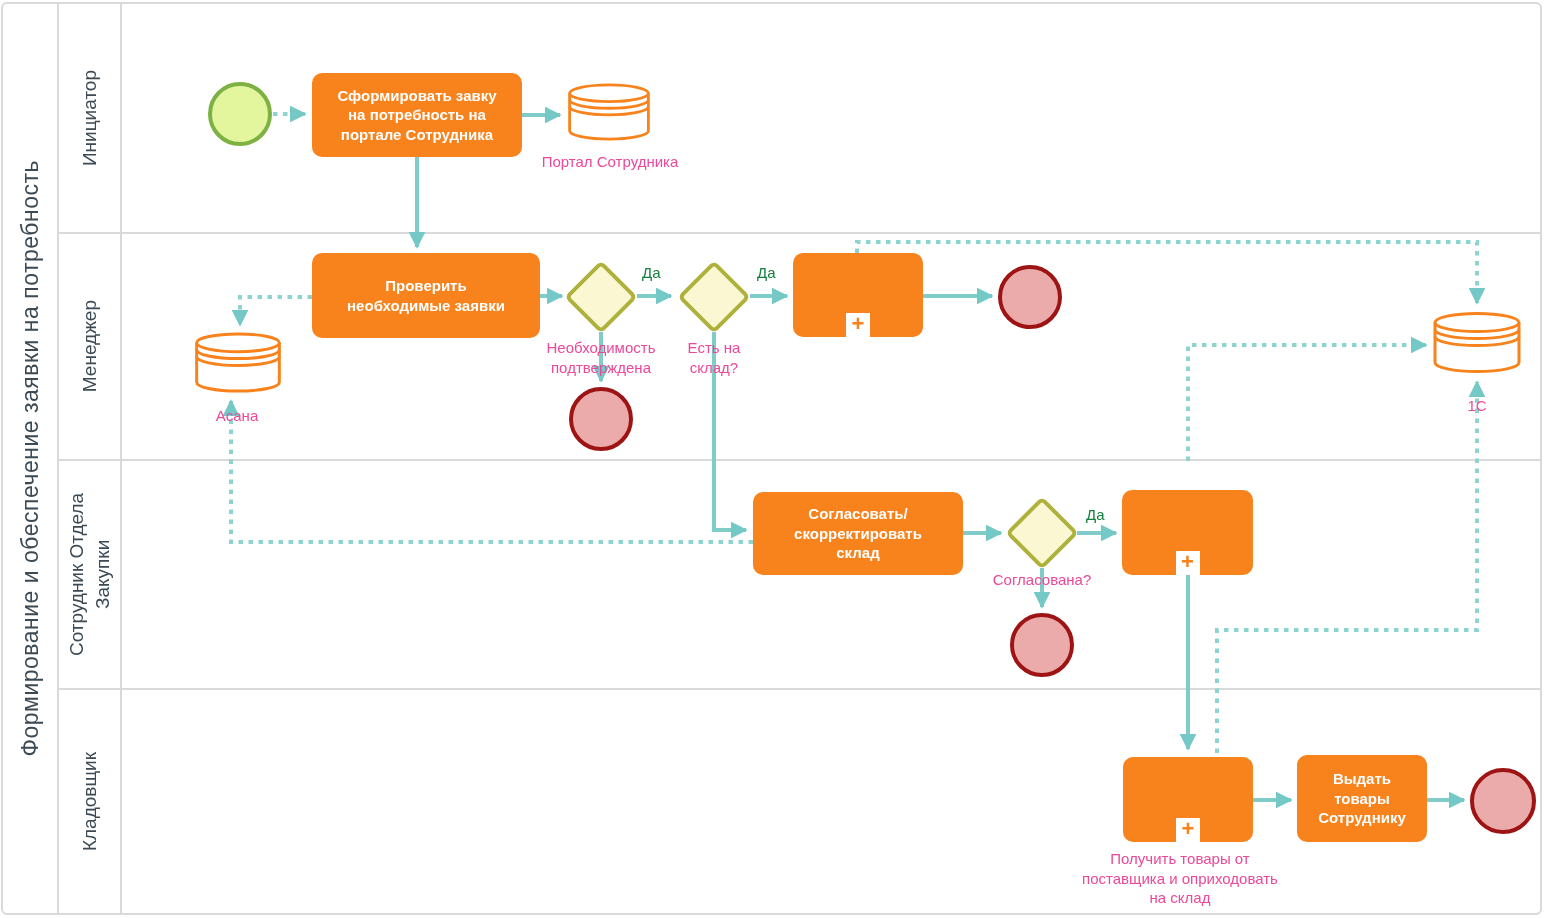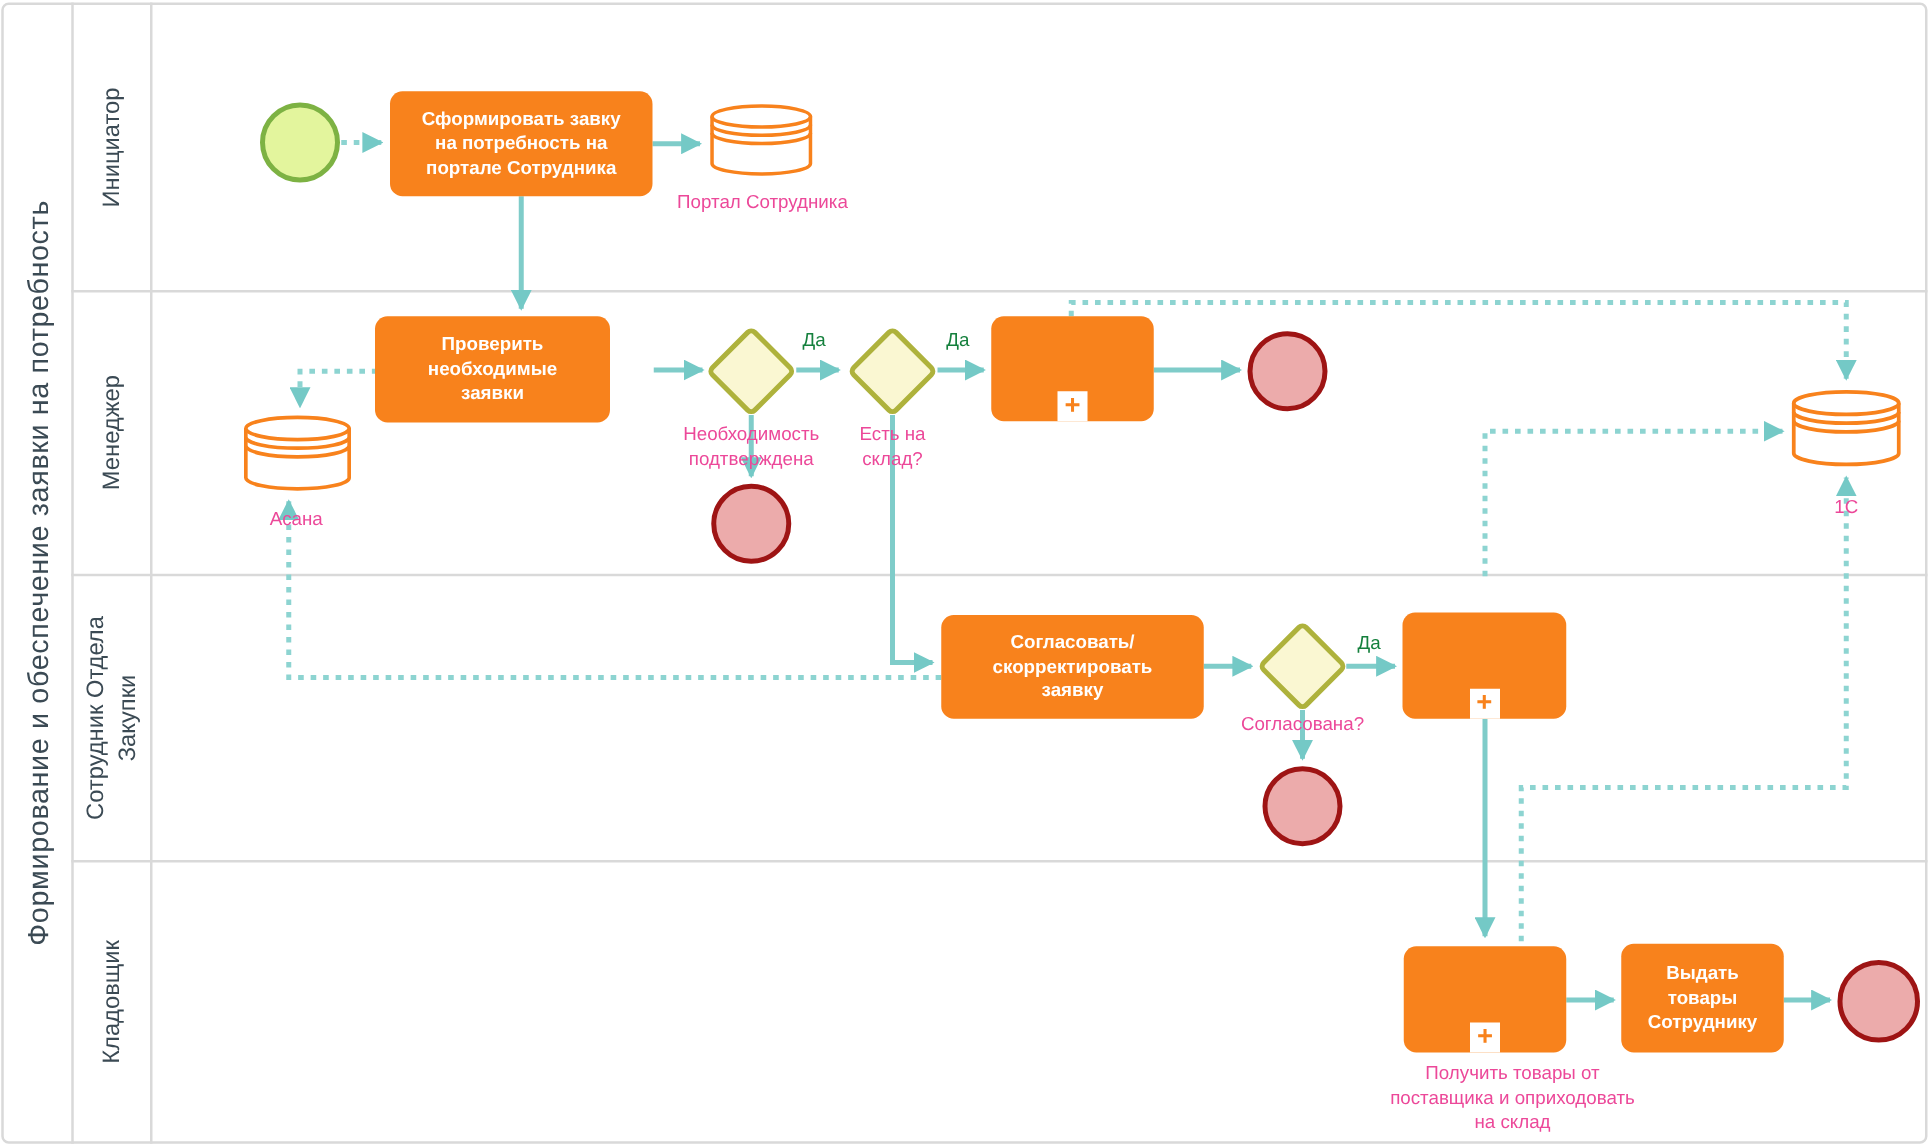--- a/index.html
+++ b/index.html
@@ -119,21 +119,21 @@
   <div class="node store" style="left:565px;top:82px;width:88px;height:60px">
     <svg viewBox="0 0 90 64">
       <path d="M3,12 L3,52 a42,9 0 0 0 84,0 L87,12" fill="#ffffff" stroke="#f8821c" stroke-width="3"></path>
       <ellipse cx="45" cy="12" rx="42" ry="9" fill="#ffffff" stroke="#f8821c" stroke-width="3"></ellipse>
       <path d="M3,19 a42,9 0 0 0 84,0" fill="none" stroke="#f8821c" stroke-width="3"></path>
       <path d="M3,26 a42,9 0 0 0 84,0" fill="none" stroke="#f8821c" stroke-width="3"></path>
     </svg>
   </div>
   <div class="lbl" style="left:529px;top:152px;width:162px">Портал Сотрудника</div>
 
-  <div class="node task" style="left:300px;top:253px;width:188px;height:85px">
+  <div class="node task" style="left:312px;top:253px;width:228px;height:85px">
     <span>Проверить
 необходимые заявки</span>
   </div>
   <div class="node store" style="left:193px;top:331px;width:90px;height:63px">
     <svg viewBox="0 0 90 64">
       <path d="M3,12 L3,52 a42,9 0 0 0 84,0 L87,12" fill="#ffffff" stroke="#f8821c" stroke-width="3"></path>
       <ellipse cx="45" cy="12" rx="42" ry="9" fill="#ffffff" stroke="#f8821c" stroke-width="3"></ellipse>
       <path d="M3,19 a42,9 0 0 0 84,0" fill="none" stroke="#f8821c" stroke-width="3"></path>
       <path d="M3,26 a42,9 0 0 0 84,0" fill="none" stroke="#f8821c" stroke-width="3"></path>
     </svg>
@@ -163,36 +163,36 @@
       <ellipse cx="45" cy="12" rx="42" ry="9" fill="#ffffff" stroke="#f8821c" stroke-width="3"></ellipse>
       <path d="M3,19 a42,9 0 0 0 84,0" fill="none" stroke="#f8821c" stroke-width="3"></path>
       <path d="M3,26 a42,9 0 0 0 84,0" fill="none" stroke="#f8821c" stroke-width="3"></path>
     </svg>
   </div>
   <div class="lbl" style="left:1447px;top:396px;width:60px">1С</div>
 
   <div class="node task" style="left:753px;top:492px;width:210px;height:83px">
     <span>Согласовать/
 скорректировать
-заявку</span>
+склад</span>
   </div>
   <div class="node gw" style="left:1016px;top:507px;width:52px;height:52px"></div>
   <div class="lbl" style="left:972px;top:570px;width:140px">Согласована?</div>
   <div class="da" style="left:1086px;top:506px">Да</div>
 
   <div class="node task" style="left:1122px;top:490px;width:131px;height:85px">
     <div class="plus">+</div>
   </div>
 
   <div class="node evt-end" style="left:1010px;top:613px;width:64px;height:64px"></div>
 
   <div class="node task" style="left:1123px;top:757px;width:130px;height:85px">
     <div class="plus">+</div>
   </div>
-  <div class="lbl" style="left:1085px;top:849px;width:250px">Получить товары от
+  <div class="lbl" style="left:1055px;top:849px;width:250px">Получить товары от
 поставщика и оприходовать
 на склад</div>
 
   <div class="node task" style="left:1297px;top:755px;width:130px;height:87px">
     <span>Выдать
 товары
 Сотруднику</span>
   </div>
   <div class="node evt-end" style="left:1470px;top:768px;width:66px;height:66px"></div>
 

